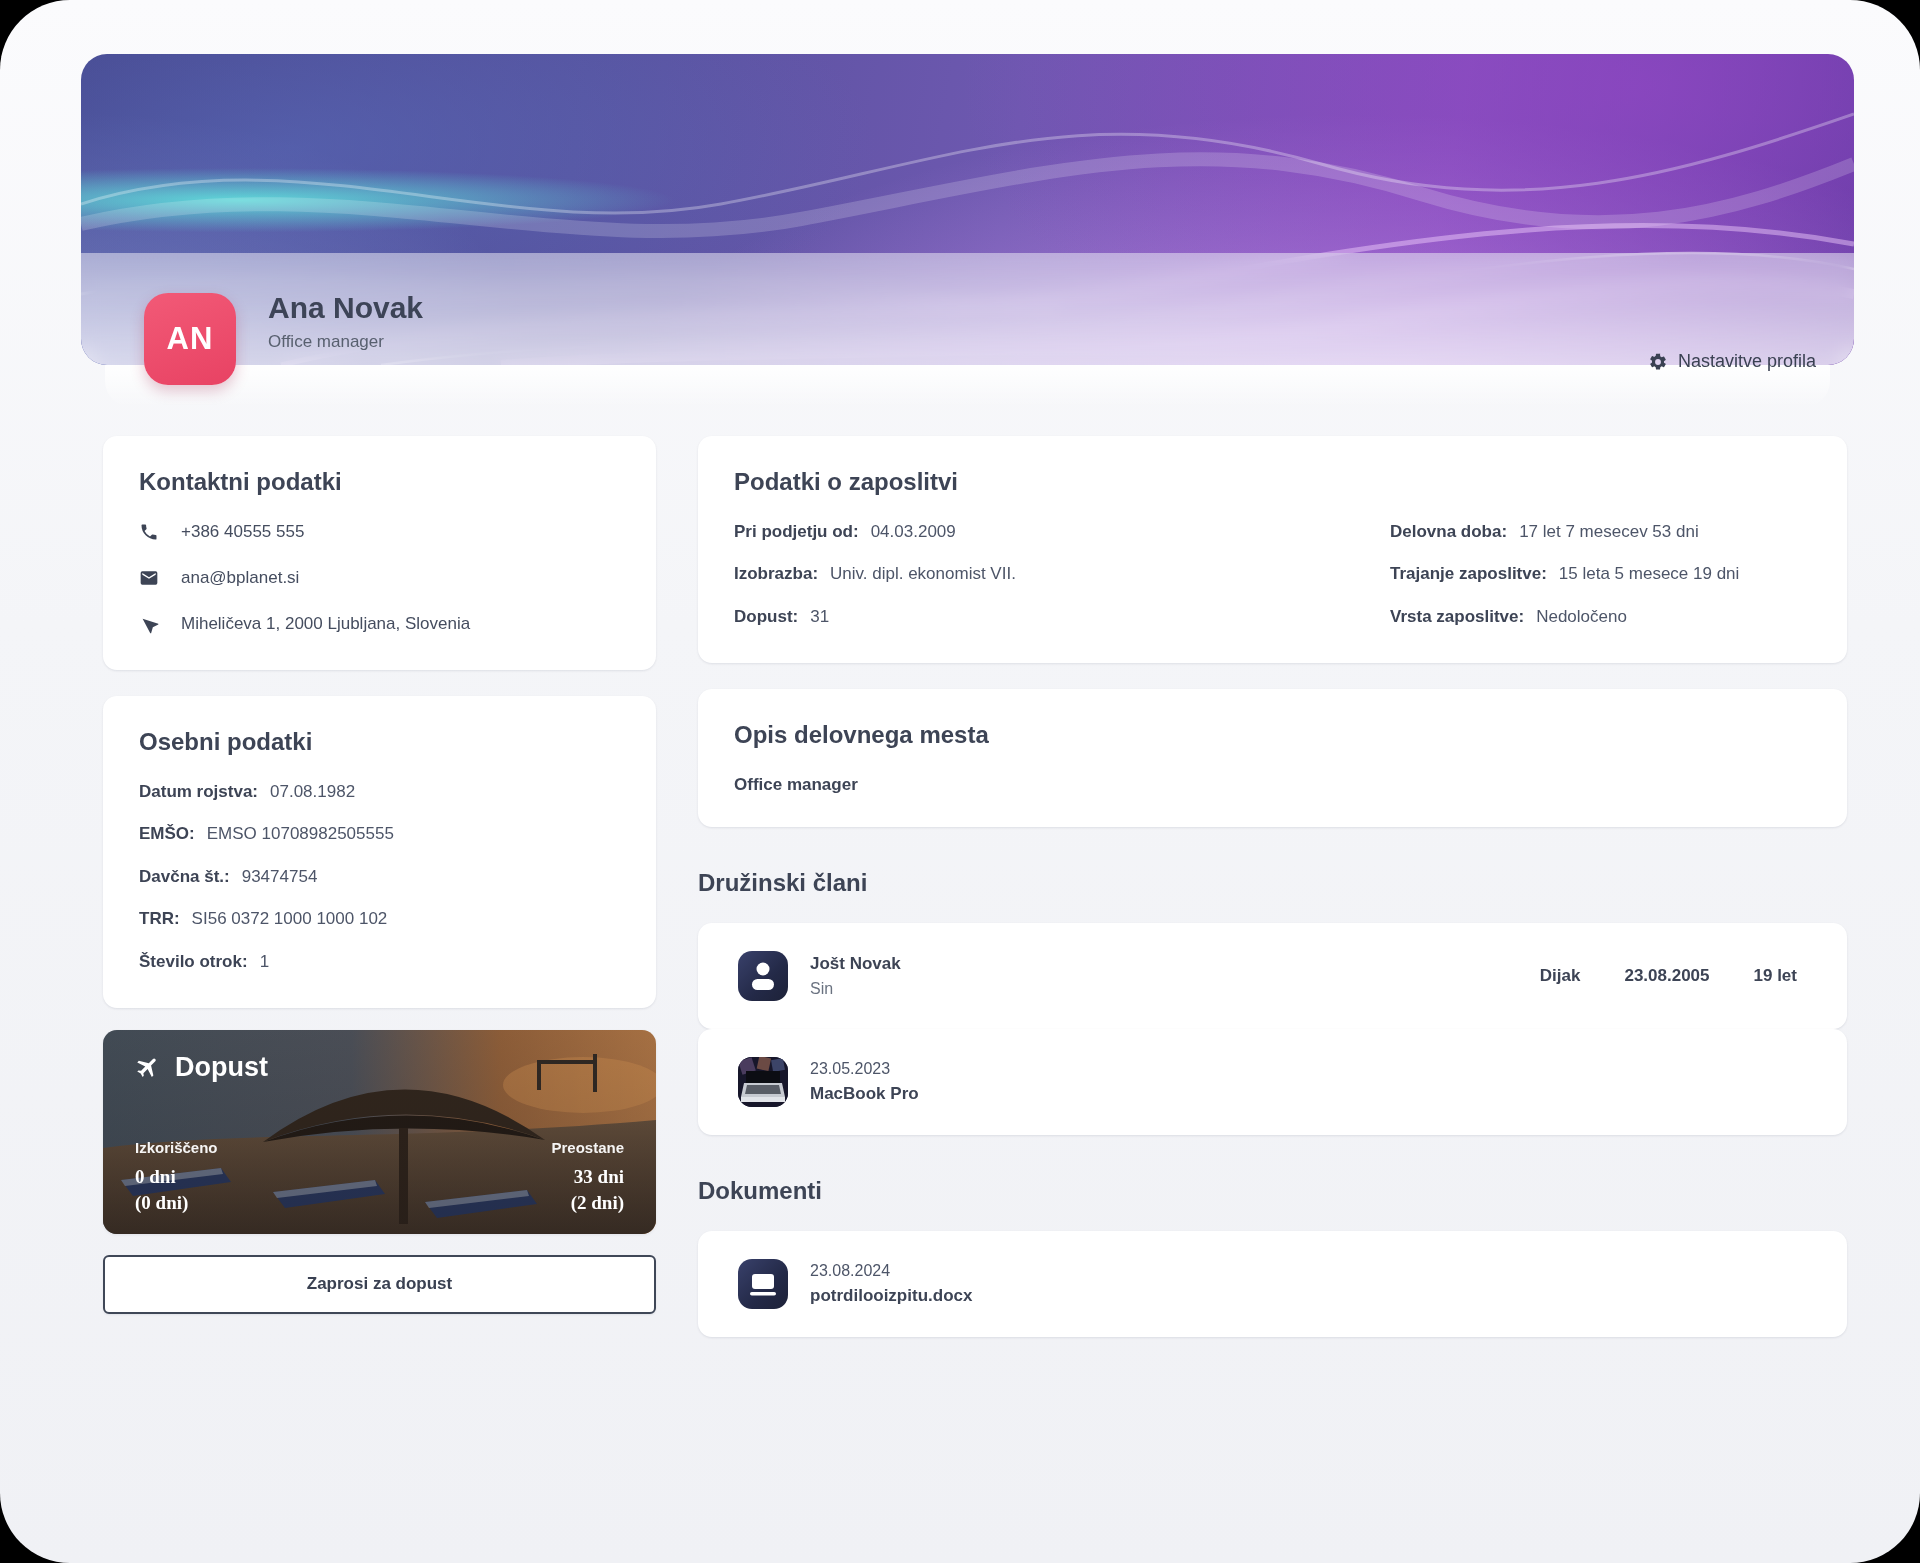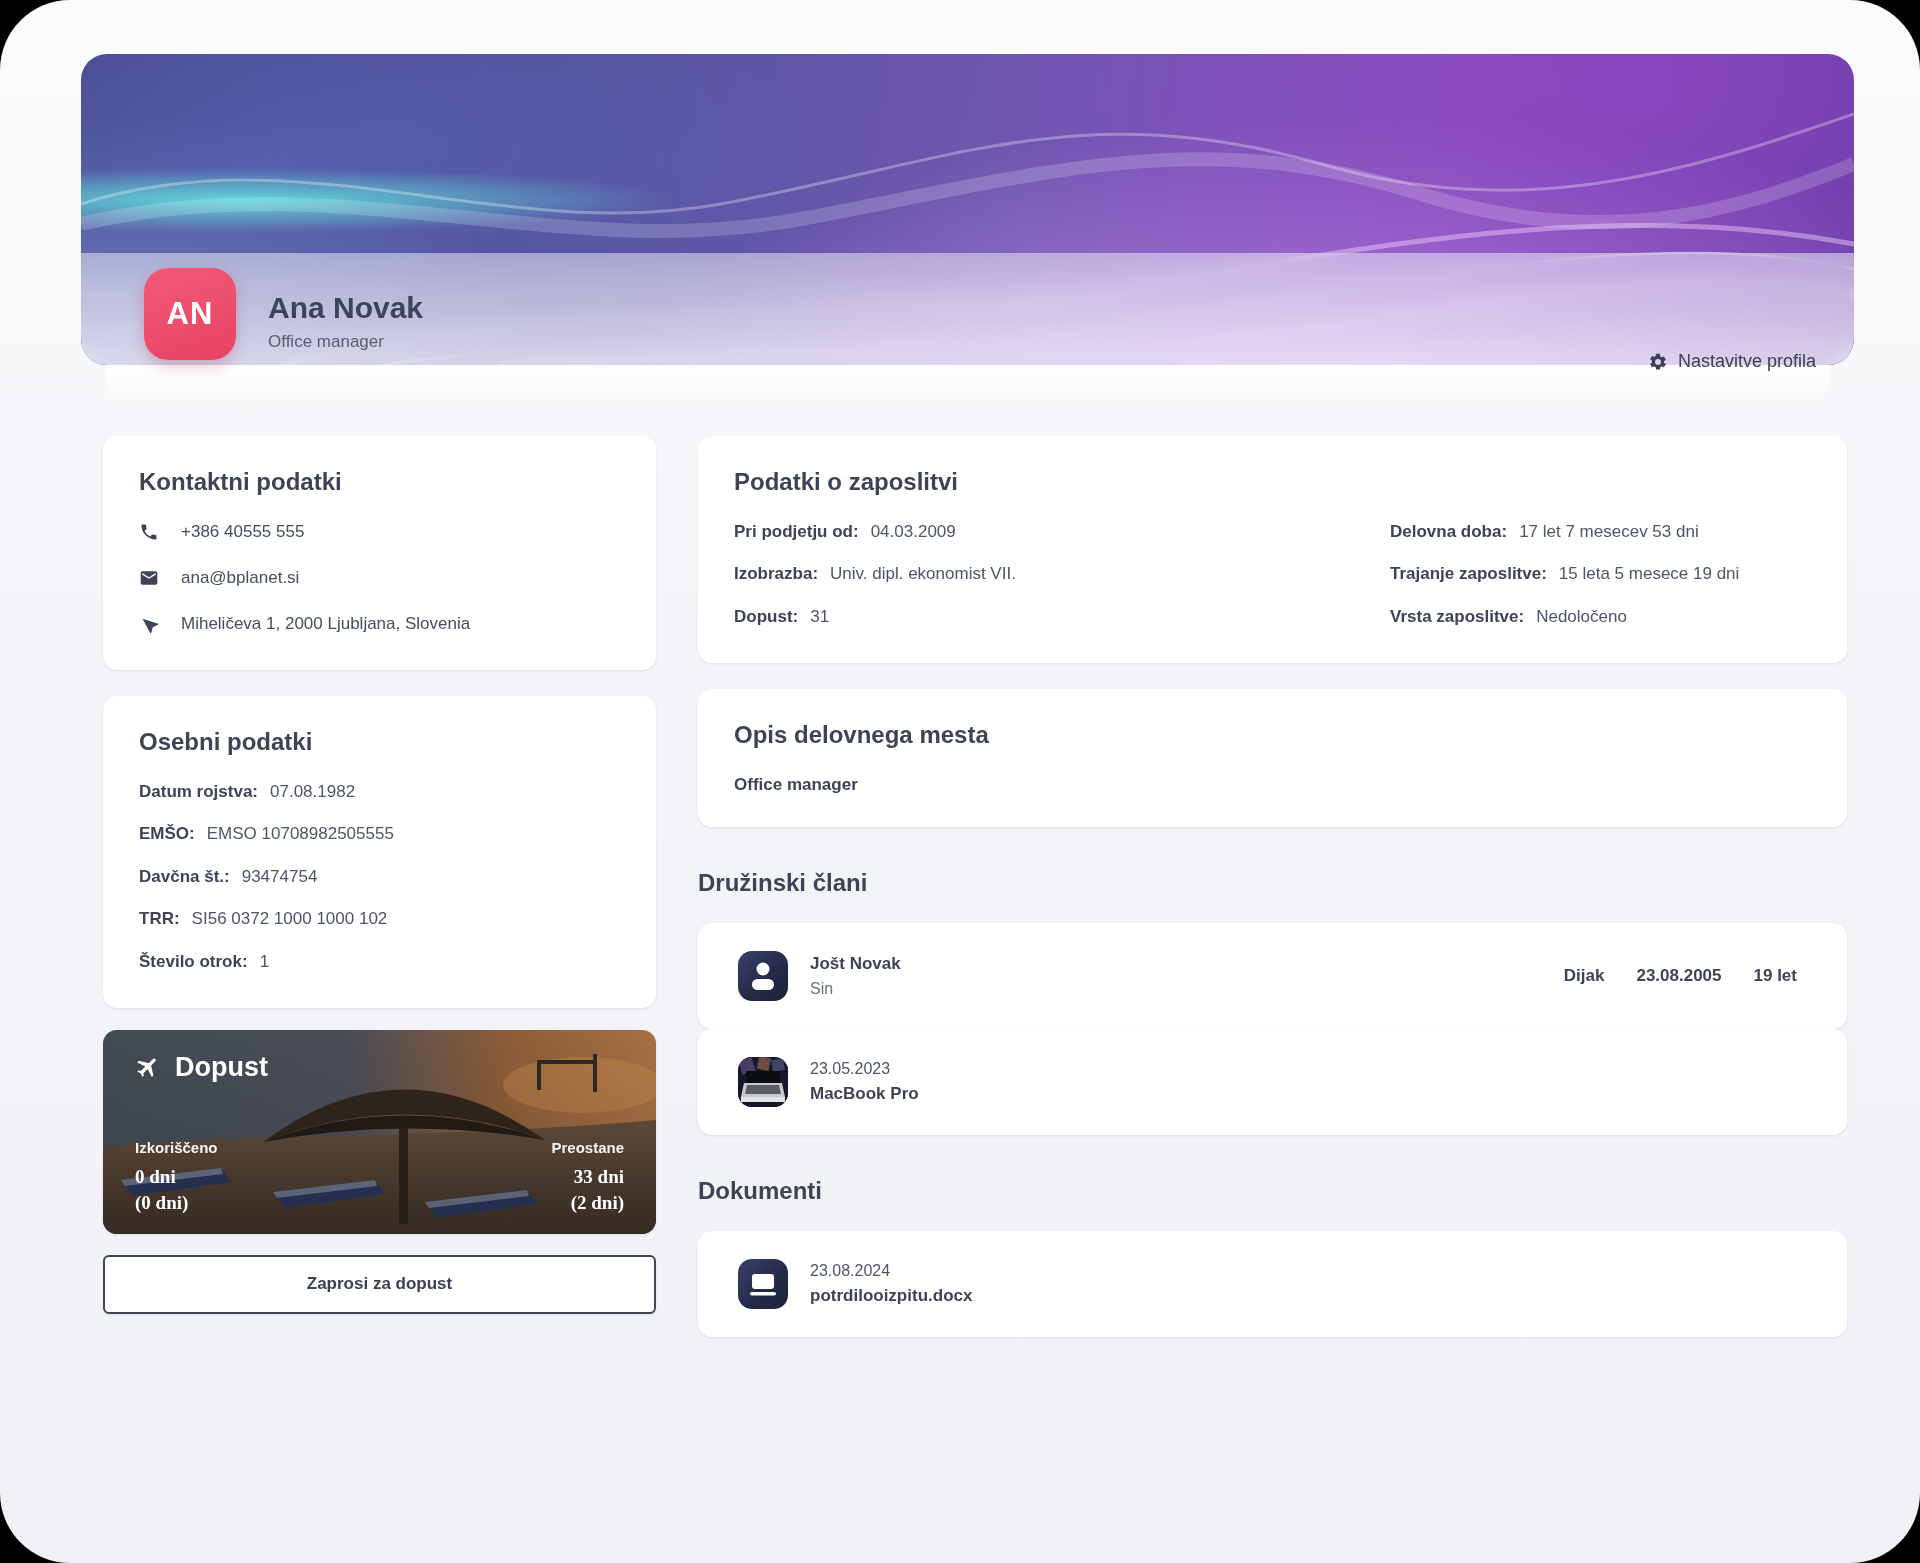--- a/index.html
+++ b/index.html
@@ -21,21 +21,21 @@
       radial-gradient(1200px 480px at 72% 115%, rgba(205,150,240,0.75), rgba(205,150,240,0) 62%),
       linear-gradient(100deg,#45458a 0%, #57529e 28%, #6e58b0 52%, #7e50b8 76%, #5c3b9d 100%);
   }
   .banner svg.waves { position:absolute; inset:0; width:100%; height:100%; }
   .glass-strip {
     position:absolute; left:0; right:0; bottom:0; height:112px;
     background:linear-gradient(180deg, rgba(231,230,243,0.55), rgba(244,243,250,0.78));
     backdrop-filter: blur(9px);
   }
   .avatar {
-    position:absolute; left:63px; top:214px; width:92px; height:92px; border-radius:24px;
+    position:absolute; left:63px; top:239px; width:92px; height:92px; border-radius:24px;
     background:linear-gradient(160deg,#f25a77,#e84263);
     display:flex; align-items:center; justify-content:center;
     color:#fff; font-size:31px; font-weight:700; letter-spacing:1px; z-index:3;
     box-shadow:0 6px 14px rgba(160,30,70,.25);
   }
   .name-block { position:absolute; left:187px; top:237px; z-index:3; }
   .name-block .emp-name { font-size:30px; font-weight:700; color:#3d4457; }
   .name-block .emp-role { margin-top:7px; font-size:17px; color:#58606f; }
   .settings-link {
     position:absolute; right:38px; top:297px; z-index:3;
@@ -98,21 +98,21 @@
   .tile {
     width:50px; height:50px; border-radius:14px; overflow:hidden; flex:0 0 auto;
     background:linear-gradient(135deg,#39416b 0%, #232947 60%, #1d2238 100%);
     position:relative;
   }
   .tile svg { position:absolute; inset:0; width:100%; height:100%; }
   .row-main { display:flex; flex-direction:column; gap:6px; }
   .row-title { font-size:17px; font-weight:700; color:#3d4455; }
   .row-sub { font-size:16px; color:#6a7280; }
   .row-spacer { flex:1; }
-  .row-meta { display:flex; align-items:center; gap:32px; font-size:17px; font-weight:700; color:#3d4455; }
+  .row-meta { display:flex; align-items:center; gap:44px; font-size:17px; font-weight:700; color:#3d4455; }
 
   .add-doc { display:flex; align-items:center; gap:14px; margin:26px 0 0 12px; color:#9094ab; font-size:17px; font-weight:600; cursor:pointer; }
   .add-doc svg { width:20px; height:20px; fill:#9094ab; }
 </style>
 </head>
 <body>
 
 <div class="page">
 
   <div class="header-wrap">

